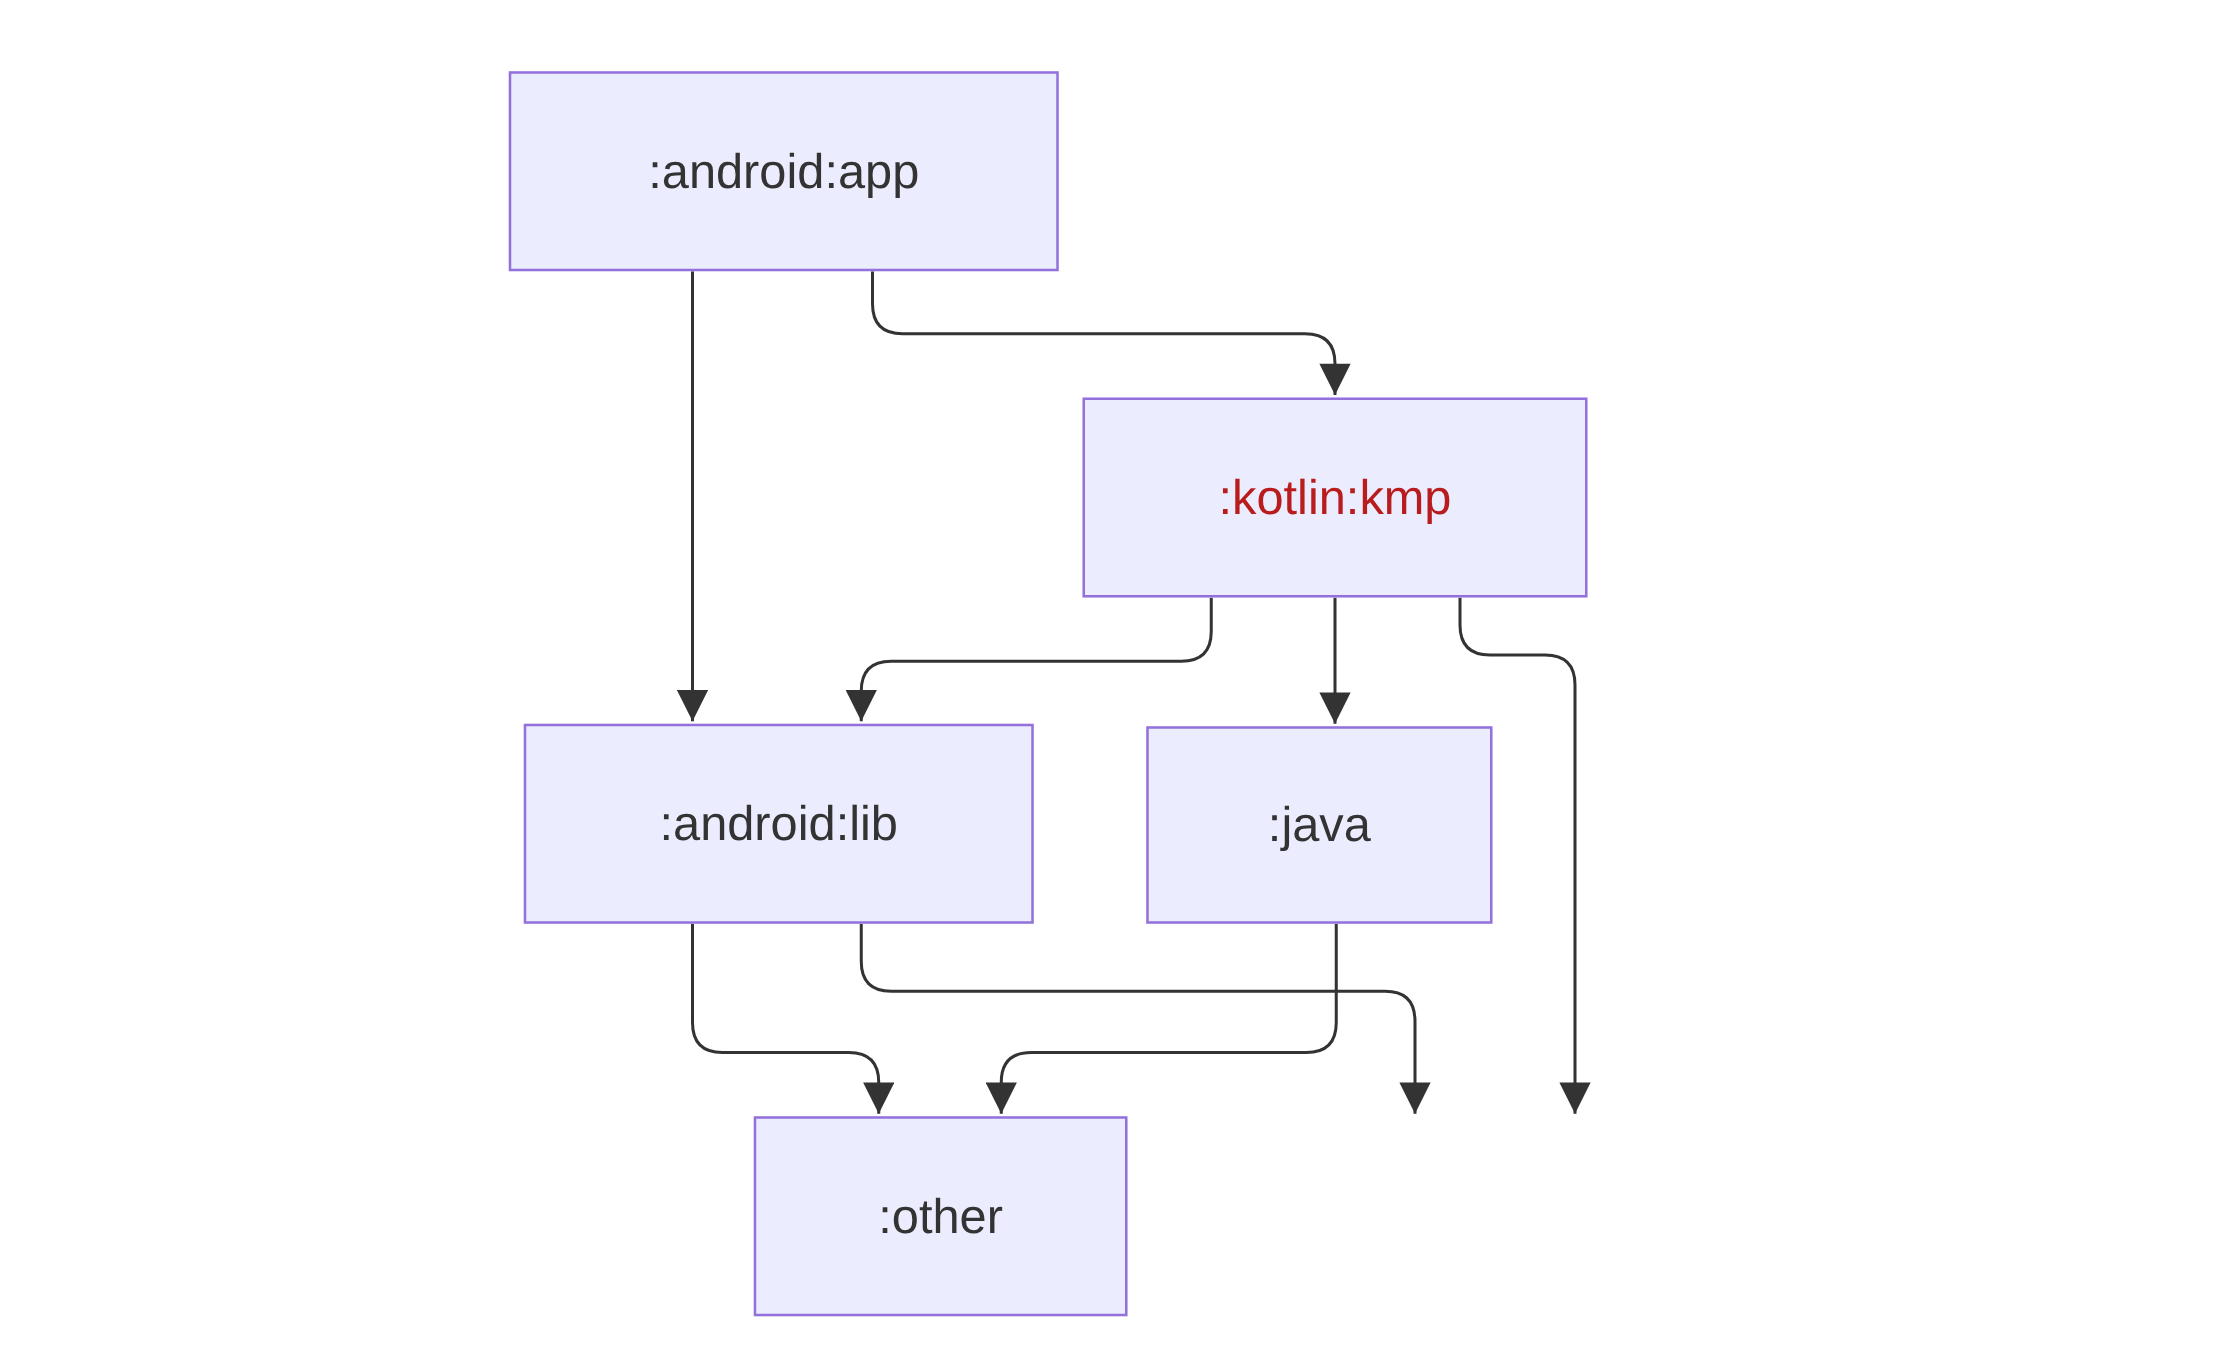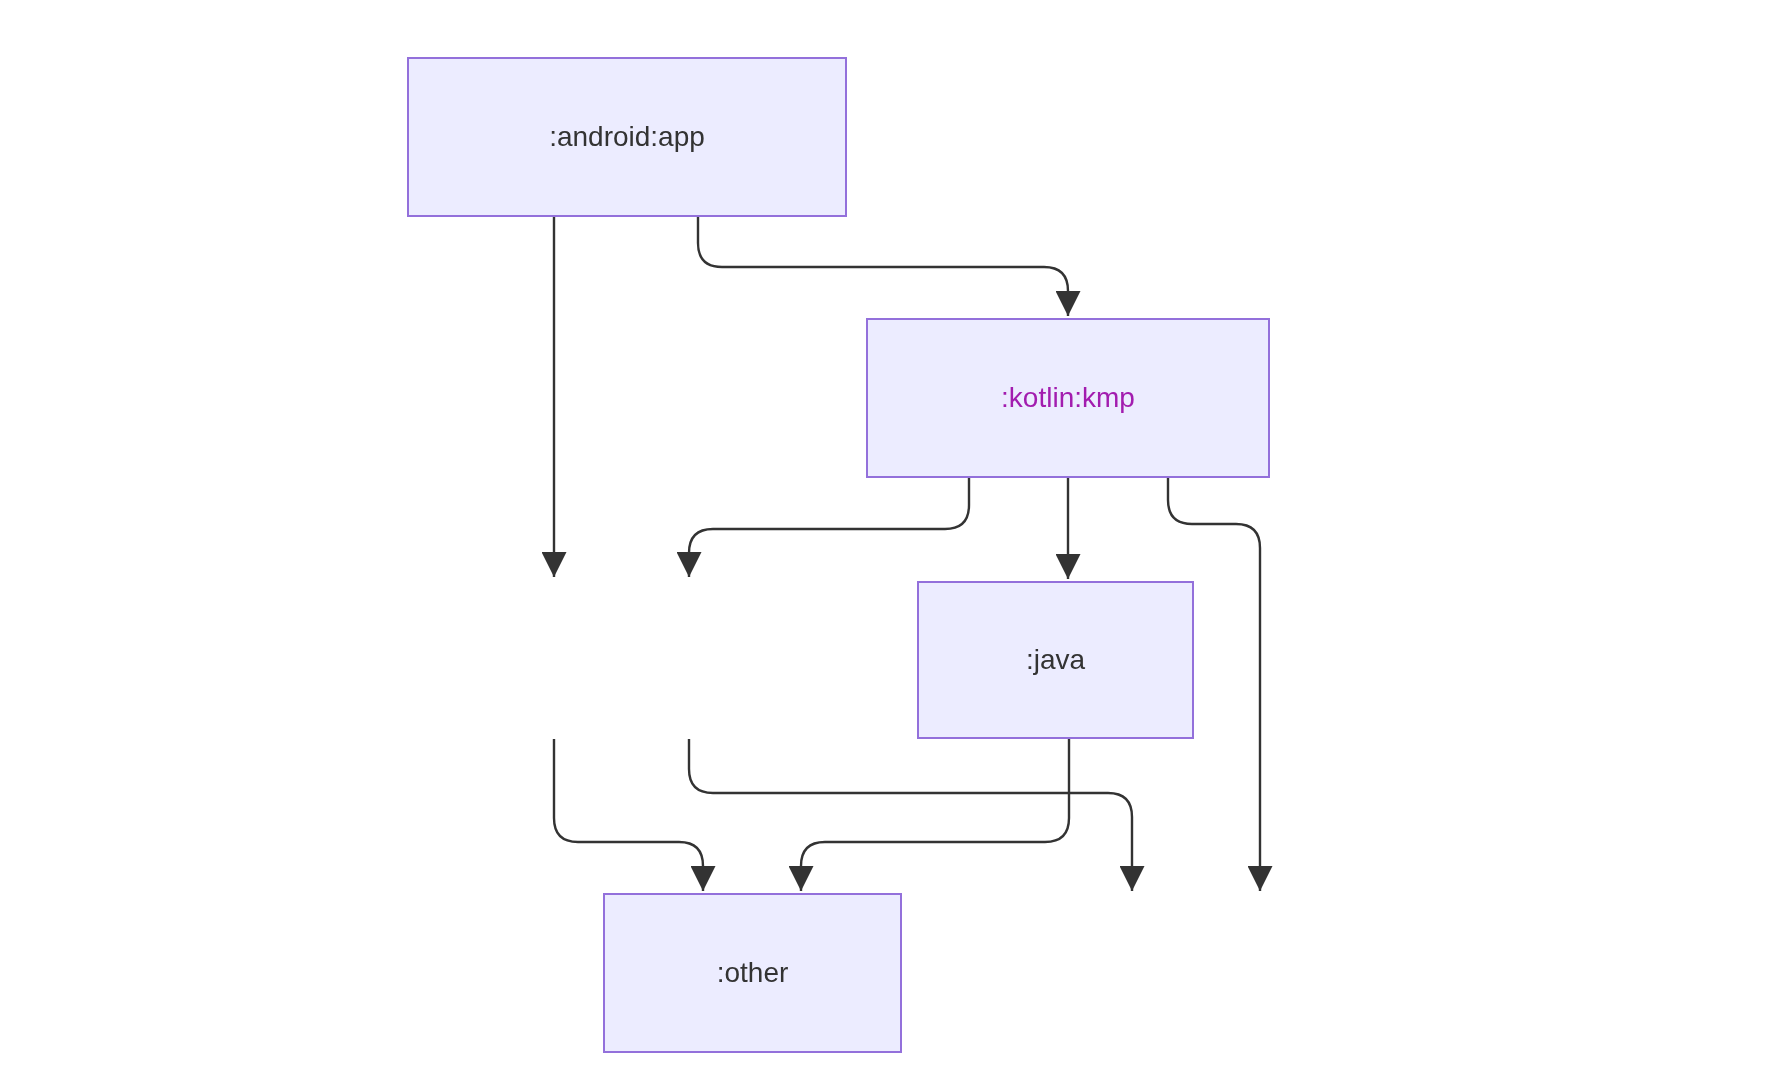--- a/index.html
+++ b/index.html
@@ -21,21 +21,21 @@
     stroke-width: 2.4px;
   }
   .node {
     position: absolute;
     box-sizing: border-box;
     border: 2px solid #9370DB;
     background: #ECECFF;
     display: flex;
     align-items: center;
     justify-content: center;
-    font-size: 28px;
+    font-size: 39px;
     line-height: 1;
     color: #333333;
     white-space: nowrap;
   }
   #node-android-app { left: 407px; top: 57px;  width: 440px; height: 160px; }
   #node-kotlin-kmp  { left: 866px; top: 318px; width: 404px; height: 160px; }
   #node-android-lib { left: 419px; top: 579px; width: 408px; height: 160px; }
   #node-java        { left: 917px; top: 581px; width: 277px; height: 158px; }
   #node-other       { left: 603px; top: 893px; width: 299px; height: 160px; align-items: center; }
   #node-kotlin-jvm  { left: 1004px; top: 893px; width: 385px; height: 160px; }
@@ -58,22 +58,25 @@
     <path class="edge" marker-end="url(#arrowhead)" d="M1068,478 L1068,579" style="stroke: rgb(51, 51, 51);"></path>
     <path class="edge" marker-end="url(#arrowhead)" d="M1168,478 V500 Q1168,524 1192,524 H1236 Q1260,524 1260,548 V891" style="stroke: rgb(51, 51, 51);"></path>
     <path class="edge" marker-end="url(#arrowhead)" d="M554,739 V818 Q554,842 578,842 H679 Q703,842 703,866 V891" style="stroke: rgb(51, 51, 51);"></path>
     <path class="edge" marker-end="url(#arrowhead)" d="M689,739 V769 Q689,793 713,793 H1108 Q1132,793 1132,817 V891" style="stroke: rgb(51, 51, 51);"></path>
     <path class="edge" marker-end="url(#arrowhead)" d="M1069,739 V818 Q1069,842 1045,842 H825 Q801,842 801,866 V891" style="stroke: rgb(51, 51, 51);"></path>
   </svg>
 
   <div class="node" id="node-android-app" style="background: rgb(236, 236, 255); border-color: rgb(147, 112, 219); color: rgb(51, 51, 51);">
     <span>:android:app</span>
   </div>
-  <div class="node" id="node-kotlin-kmp" style="background: rgb(236, 236, 255); border-color: rgb(147, 112, 219); color: #a21caf;">
+  <div class="node" id="node-kotlin-kmp" style="background: rgb(236, 236, 255); border-color: rgb(147, 112, 219); color: #b91c1c;">
     <span>:kotlin:kmp</span>
+  </div>
+  <div class="node" id="node-android-lib" style="background: rgb(236, 236, 255); border-color: rgb(147, 112, 219); color: rgb(51, 51, 51);">
+    <span>:android:lib</span>
   </div>
   <div class="node" id="node-java" style="background: rgb(236, 236, 255); border-color: rgb(147, 112, 219); color: rgb(51, 51, 51);">
     <span>:java</span>
   </div>
   <div class="node" id="node-other" style="background: rgb(236, 236, 255); border-color: rgb(147, 112, 219); color: rgb(51, 51, 51);">
     <span>:other</span>
   </div>
 
 </div>
 

